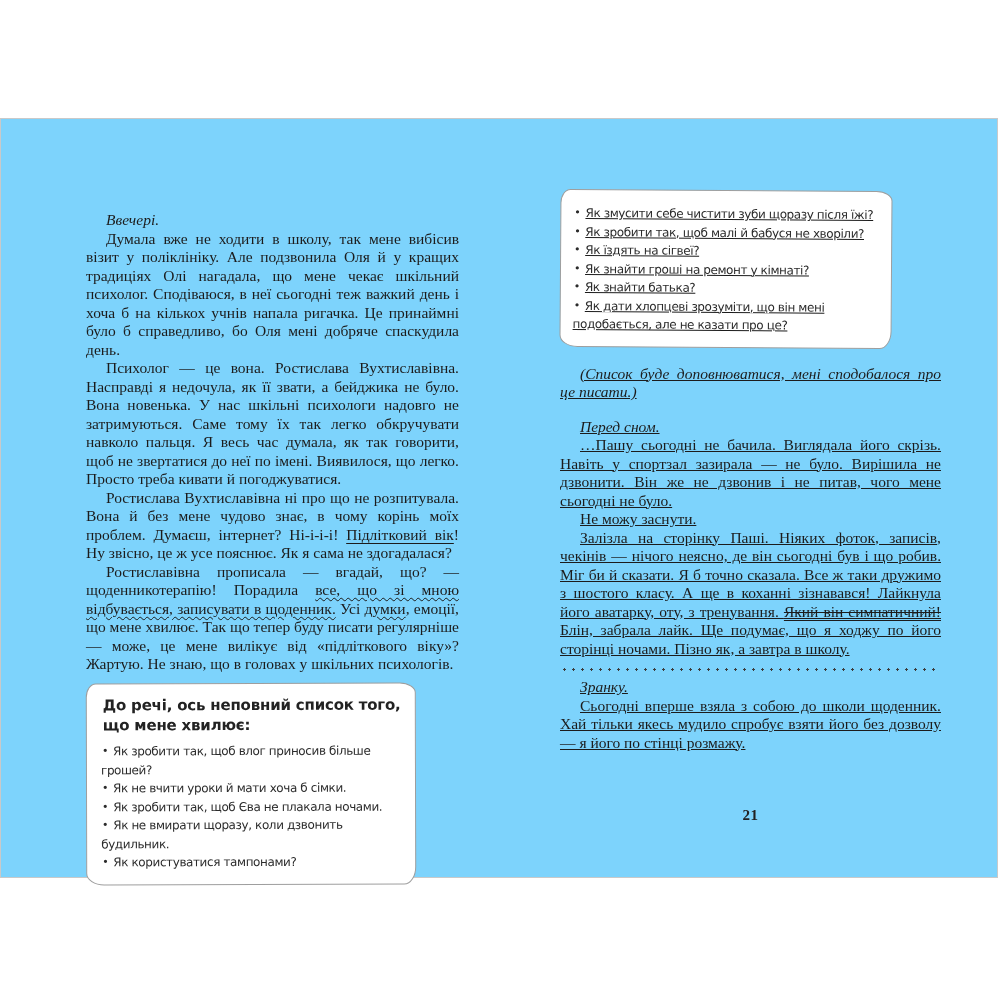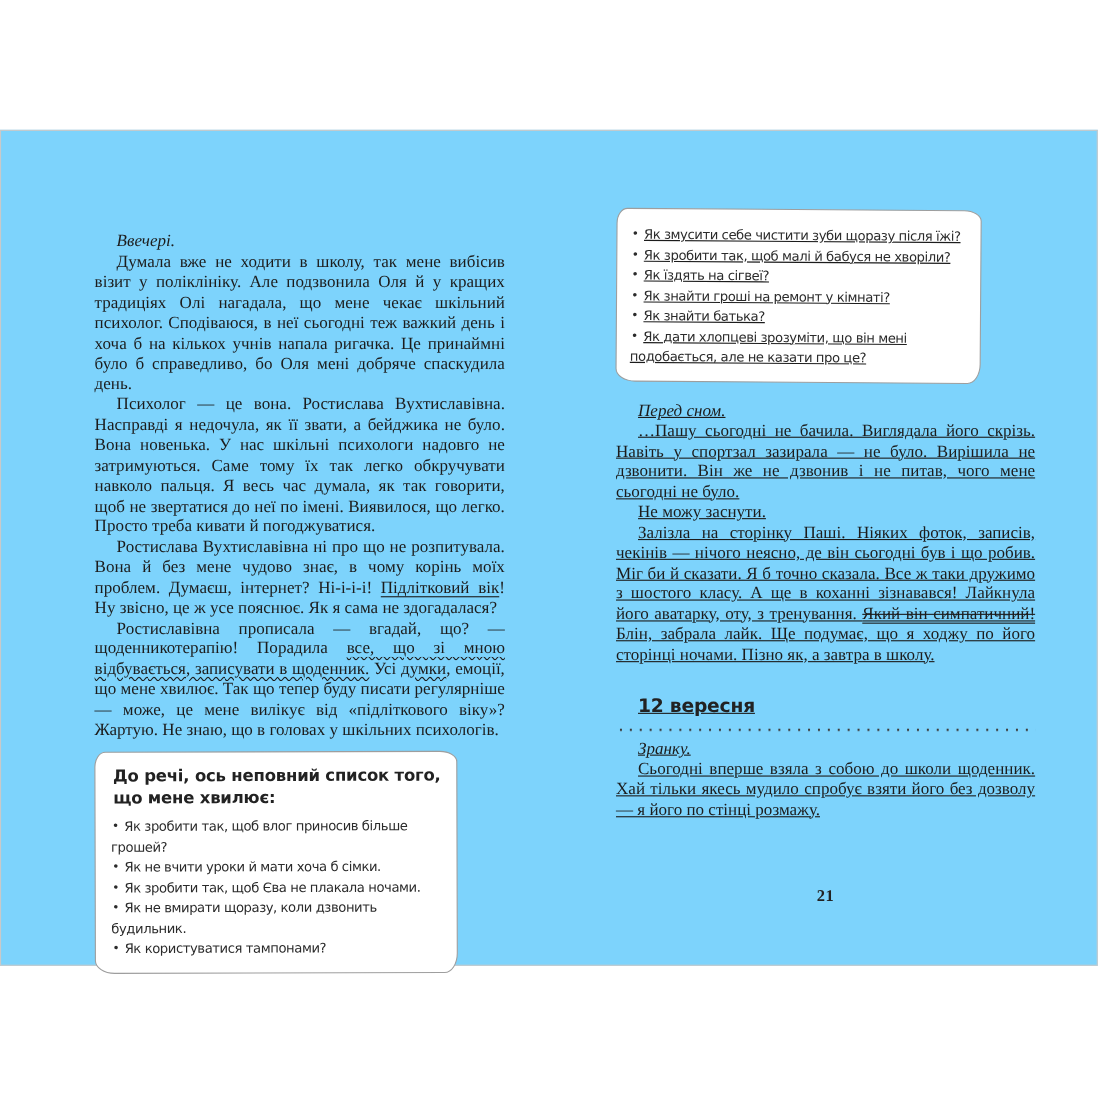--- a/index.html
+++ b/index.html
@@ -77,26 +77,26 @@
       <ul class="hand-list">
           <li><span class="bullet">•</span><span>Як змусити себе чистити зуби щоразу після їжі?</span></li>
           <li><span class="bullet">•</span><span>Як зробити так, щоб малі й бабуся не хворіли?</span></li>
           <li><span class="bullet">•</span><span>Як їздять на сігвеї?</span></li>
           <li><span class="bullet">•</span><span>Як знайти гроші на ремонт у кімнаті?</span></li>
           <li><span class="bullet">•</span><span>Як знайти батька?</span></li>
           <li><span class="bullet">•</span><span>Як дати хлопцеві зрозуміти, що він мені подобається, але не казати про це?</span></li>
         </ul>
     </div>
     <div class="text">
+        <p class="para"><span class="it">(Список буде доповнюватися, мені сподобалося про це писати.)</span></p>
         <p class="para gap"><span class="it">Перед сном.</span></p>
         <p class="para"><span>…Пашу сьогодні не бачила. Виглядала його скрізь. Навіть у спортзал зазирала — не було. Вирішила не дзвонити. Він же не дзвонив і не питав, чого мене сьогодні не було.</span></p>
         <p class="para"><span>Не можу заснути.</span></p>
         <p class="para"><span>Залізла на сторінку Паші. Ніяких фоток, записів, чекінів — нічого неясно, де він сьогодні був і що робив. Міг би й сказати. Я б точно сказала. Все ж таки дружимо з шостого класу. А ще в коханні зізнавався! Лайкнула його аватарку, оту, з тренування. </span><span class="strike">Який він симпатичний!</span><span> Блін, забрала лайк. Ще подумає, що я ходжу по його сторінці ночами. Пізно як, а завтра в школу.</span></p>
       </div>
-    <div class="date-head hand">12 вересня</div>
     <div class="dotted"></div>
     <div class="text">
         <p class="para"><span class="it">Зранку.</span></p>
         <p class="para"><span>Сьогодні вперше взяла з собою до школи щоденник. Хай тільки якесь мудило спробує взяти його без дозволу — я його по стінці розмажу.</span></p>
       </div>
   </section>
 
   <div class="pagenum pn-right">21</div>
 
 </div>

